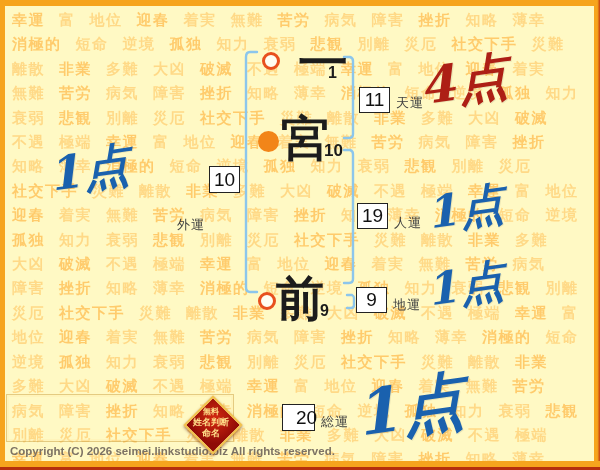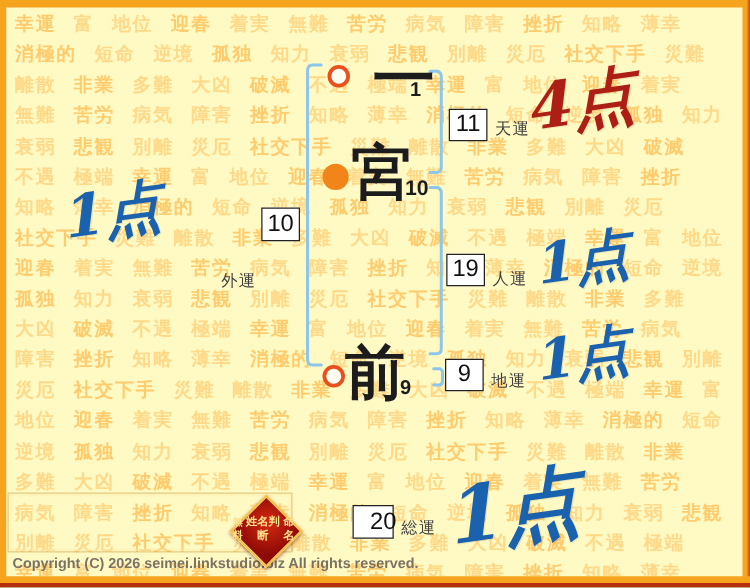--- a/index.html
+++ b/index.html
@@ -38,21 +38,21 @@
   #logo-frame{position:absolute;left:6px;top:394px;width:226px;height:46px;z-index:9;
               border:1px solid rgba(205,165,75,.55);box-shadow:inset 0 0 0 2px rgba(255,235,170,.35);}
   #site-logo{position:absolute;left:8px;top:388px;z-index:10;cursor:pointer;
              font-family:"DejaVu Serif","Liberation Serif",serif;font-style:italic;font-weight:bold;
              font-size:42px;letter-spacing:1px;color:#D9A71E;line-height:1;
              text-shadow:1px 1px 0 #8a4a00,2px 3px 3px rgba(110,40,0,.55);}
   #logo-badge{position:absolute;left:184px;top:396px;width:54px;height:54px;z-index:11;}
   #logo-badge .diamond{position:absolute;left:8px;top:8px;width:38px;height:38px;
              transform:rotate(45deg);background:radial-gradient(circle at 40% 35%,#D42A10,#8F0A06 75%);
              border:2px solid #F2C14E;box-shadow:1px 1px 3px rgba(90,20,0,.5);}
-  #logo-badge .badge-text{position:absolute;inset:0;display:flex;flex-direction:row;
+  #logo-badge .badge-text{position:absolute;inset:0;display:flex;flex-direction:column;
              align-items:center;justify-content:center;color:#FFE08A;font-weight:bold;
              line-height:1.2;text-align:center;}
   #logo-badge .badge-text .l0{font-size:8px;}
   #logo-badge .badge-text .l1{font-size:9px;}
   #logo-badge .badge-text .l2{font-size:9px;}
   
   #copyright{position:absolute;left:10px;top:445px;z-index:9;font-size:11.5px;font-weight:bold;color:#7C7264;}
 </style>
 </head>
 <body>

